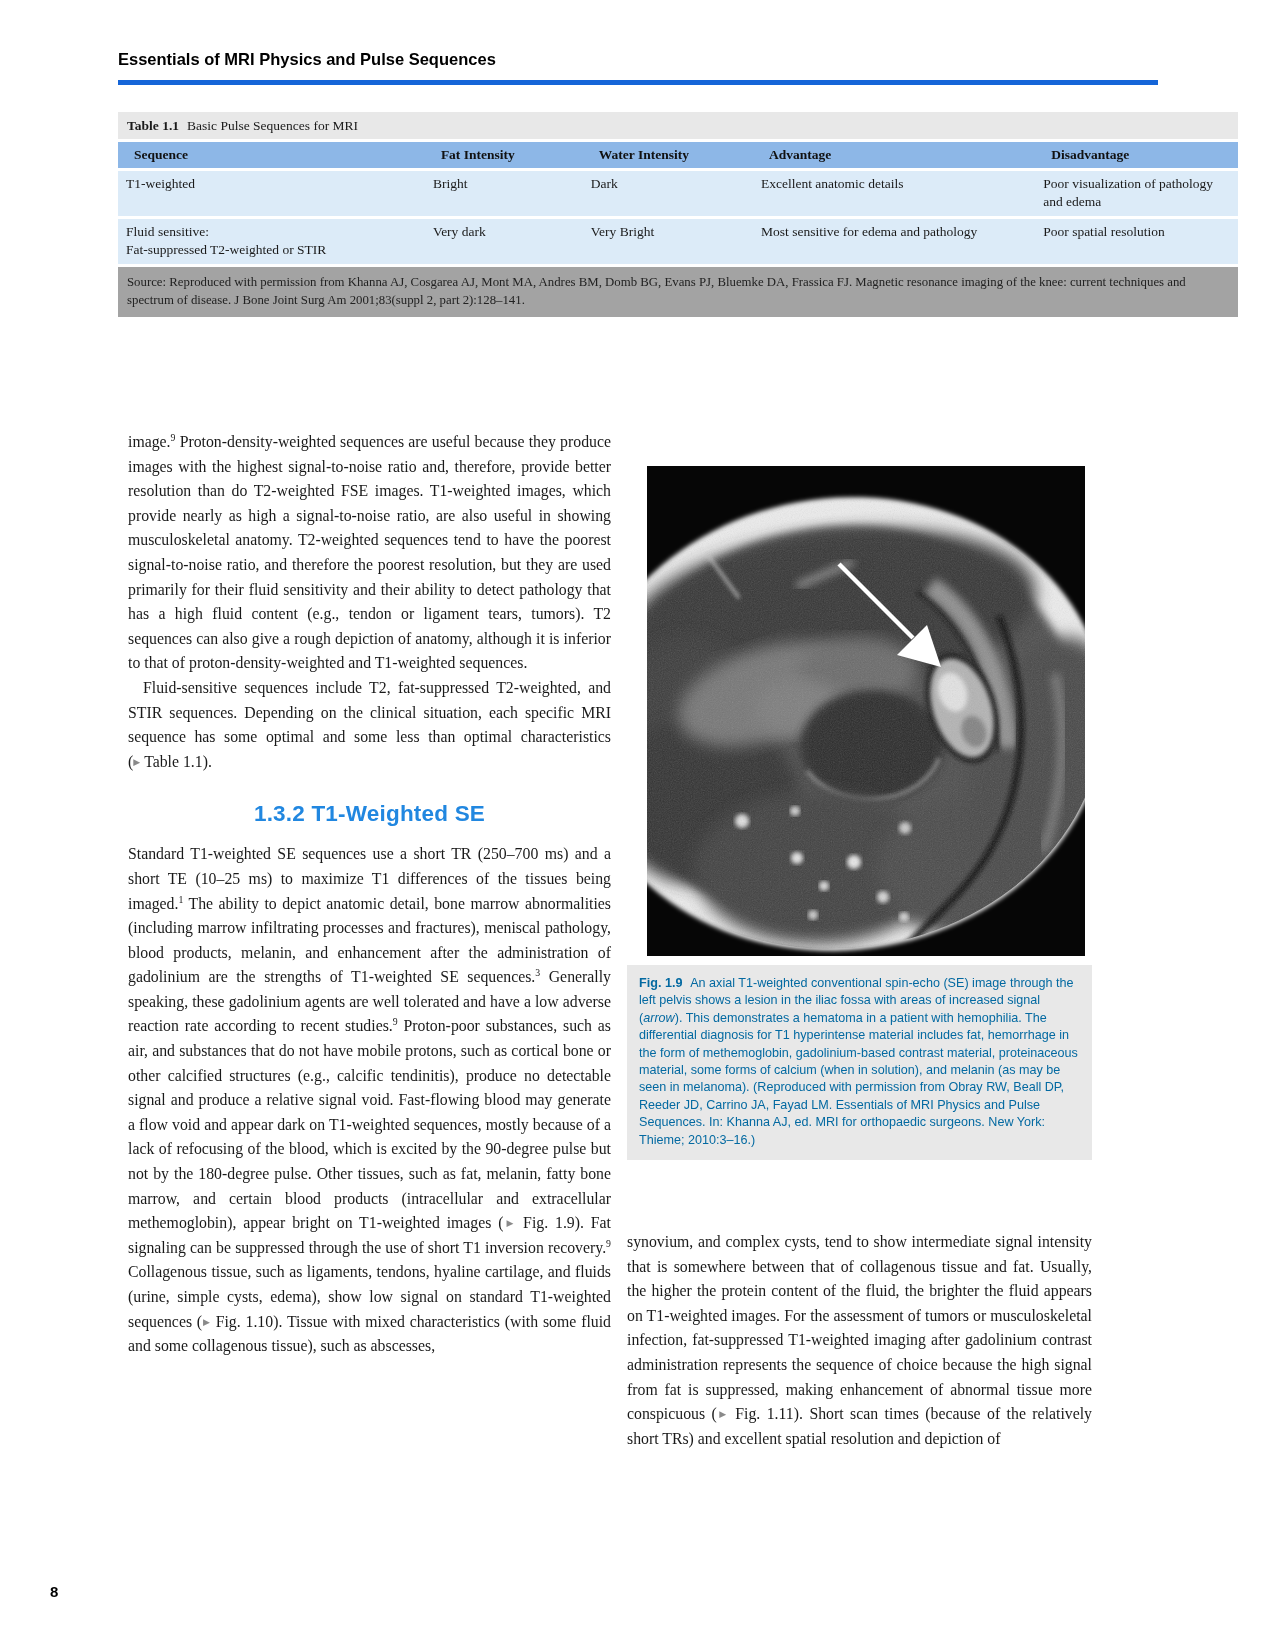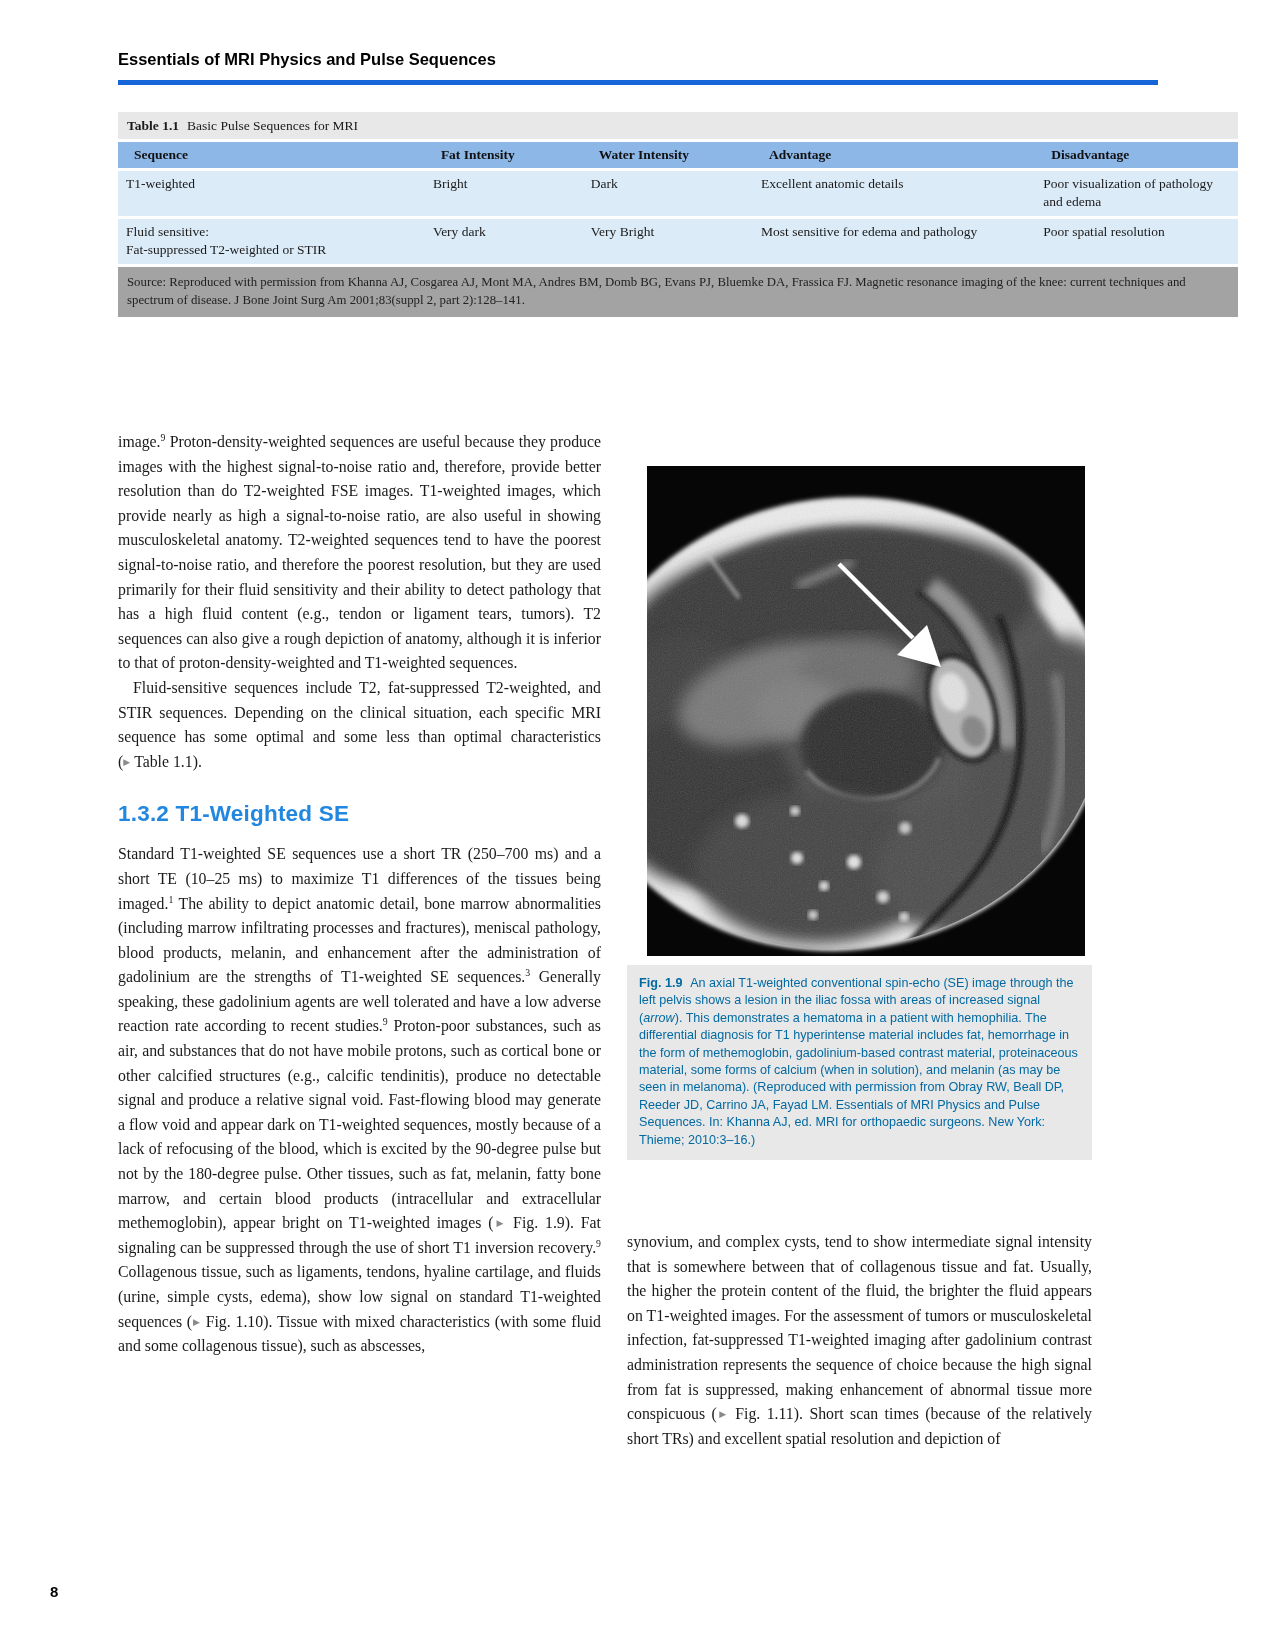--- a/index.html
+++ b/index.html
@@ -24,32 +24,32 @@
   table.pulse{border-collapse:separate;border-spacing:0 3px;width:100%;table-layout:fixed;margin-top:0;}
   table.pulse th{
     background:#8db7e7;text-align:left;font-weight:bold;padding:4px 16px;line-height:18px;color:#111;
   }
   table.pulse td{
     background:#dcebf8;vertical-align:top;padding:4px 10px 5px 8px;line-height:18px;white-space:pre-line;
   }
   .table-source{background:#a3a3a3;padding:6px 9px 8px 9px;font-size:12.8px;line-height:18px;color:#222;}
 
   
-  .col-left{position:absolute;left:118px;top:430px;width:483px;}
+  .col-left{position:absolute;left:128px;top:430px;width:483px;}
   .col-right{position:absolute;left:627px;top:466px;width:465px;}
   p.body-p{
     margin:0;text-align:justify;font-size:15.8px;line-height:24.6px;color:#1a1a1a;
   }
   p.body-p.indent{text-indent:15px;}
   sup{font-size:0.62em;vertical-align:super;line-height:0;}
   .xref{white-space:nowrap;}
   .xref .tri{color:#8a8a8a;font-size:9px;vertical-align:2px;letter-spacing:0;}
   h2.section-heading{
     margin:27px 0 15px 0;font-family:"Liberation Sans","DejaVu Sans",sans-serif;
-    font-size:22.5px;font-weight:bold;color:#2187e0;letter-spacing:0.2px;
+    font-size:22.5px;font-weight:bold;color:#2187e0;letter-spacing:0.2px;text-align:center;
   }
 
   
   .figure-block{width:465px;}
   .mri-img{display:block;margin-left:20px;width:438px;height:490px;background:#000;}
   .caption{
     margin:9px 0 0 0;background:#e8e8e8;padding:10px 12px 11px 12px;
     font-family:"Liberation Sans","DejaVu Sans",sans-serif;
     font-size:12.6px;line-height:17.4px;color:#0369a1;text-align:left;
   }

